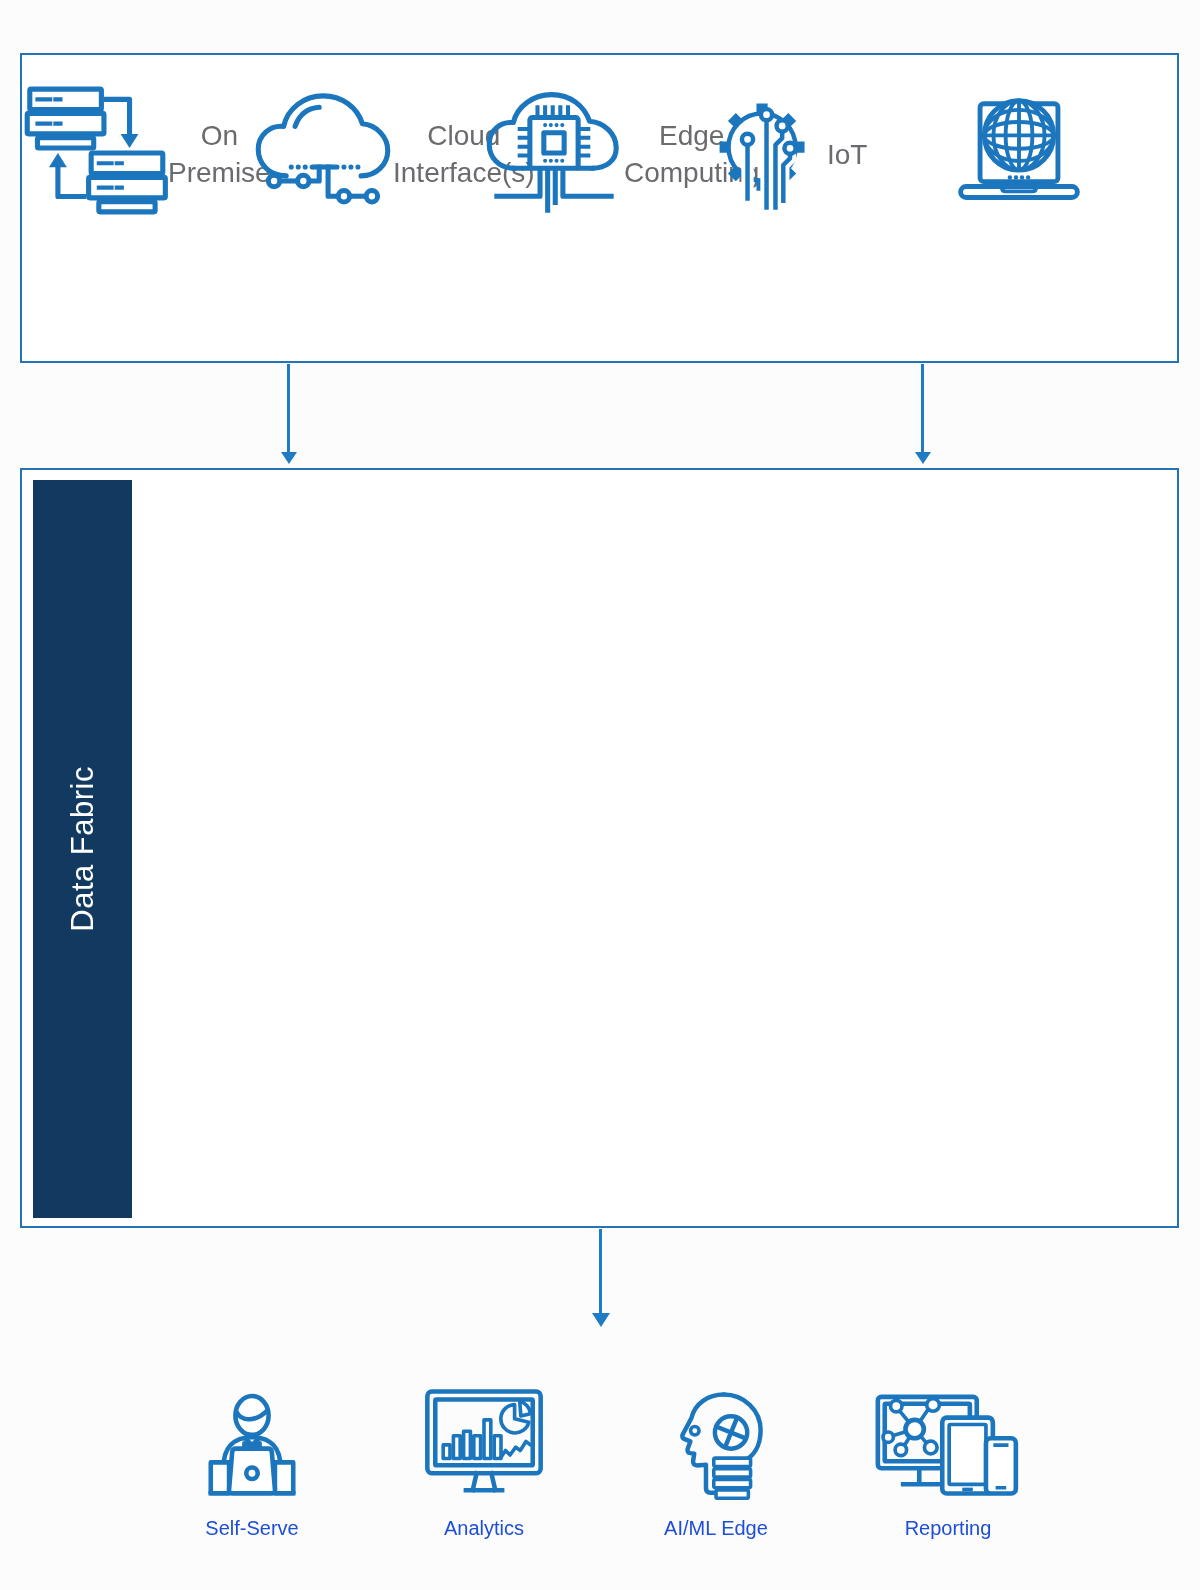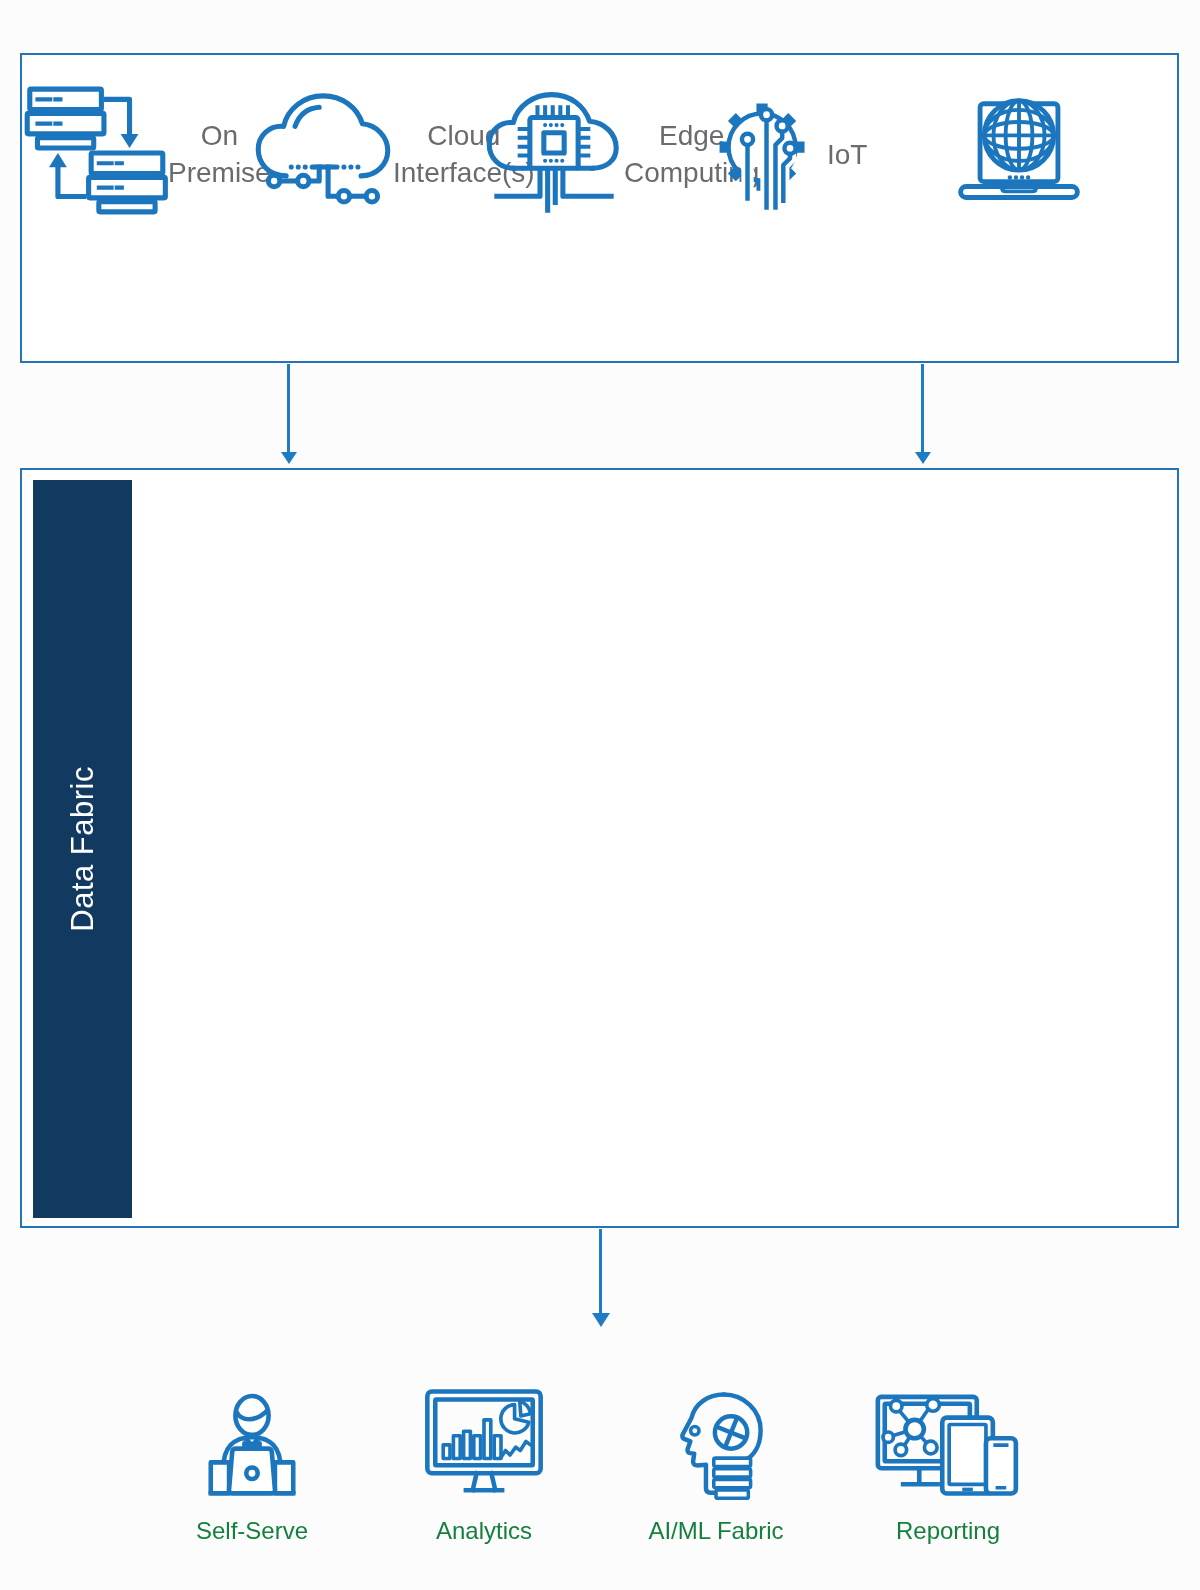--- a/index.html
+++ b/index.html
@@ -58,21 +58,21 @@
   
   .outputs-row{
     position:absolute;left:0;top:1383px;width:1200px;
     display:flex;justify-content:center;
   }
   .out-item{
     width:232px;display:flex;flex-direction:column;align-items:center;
   }
   .out-icon-box{height:122px;display:flex;align-items:flex-end;justify-content:center;}
   .out-label{
-    margin-top:12px;font-size:24px;color:#15803d;text-align:center;white-space:pre-line;
+    margin-top:12px;font-size:20px;color:#1d4ed8;text-align:center;white-space:pre-line;
   }
 
   
   svg .ic{stroke:#1c76bd;stroke-width:4;fill:none;stroke-linecap:square;stroke-linejoin:round;}
   svg .icr{stroke:#1c76bd;stroke-width:4;fill:none;stroke-linecap:round;stroke-linejoin:round;}
   svg .thin{stroke-width:3.2;}
   svg .fw{fill:#ffffff;}
   svg .fb{fill:#1c76bd;stroke:none;}
   svg .cas{stroke:#ffffff;stroke-width:11;fill:none;stroke-linecap:butt;}
   svg .tooth{stroke:#1c76bd;stroke-width:10;fill:none;stroke-linecap:butt;}
@@ -255,21 +255,21 @@
           <g transform="rotate(22 63.5 39)">
             <path class="ic" d="M63.5,27 V51 M51.5,39 H75.5"></path>
           </g>
           <circle class="ic thin" cx="31" cy="37.5" r="3.8"></circle>
           <rect class="ic fw thin" x="48" y="62" width="33" height="7.5" rx="1.5"></rect>
           <rect class="ic fw thin" x="48" y="71.5" width="33" height="7.5" rx="1.5"></rect>
           <rect class="ic fw thin" x="48" y="81" width="33" height="7.5" rx="1.5"></rect>
           <rect class="ic fw thin" x="50" y="90.5" width="29" height="7.5" rx="1.5"></rect>
         </svg>
       </div>
-      <div class="out-label">AI/ML Fabric</div>
+      <div class="out-label">AI/ML Edge</div>
     </div>
 
     <div class="out-item">
       <div class="out-icon-box">
         <svg width="150" height="115" viewBox="0 0 130 100">
           <path class="ic" d="M40,68 V82 M26,82 H56"></path>
           <rect class="ic" x="4" y="6" width="86" height="62" rx="3"></rect>
           <rect class="ic" x="10" y="12" width="74" height="50" rx="1"></rect>
           <path class="ic thin" d="M36,34 L22,17 M36,34 L49,15 M36,34 L16,40 M36,34 L26,50 M36,34 L48,48"></path>
           <circle class="ic fw" cx="36" cy="34" r="8"></circle>

